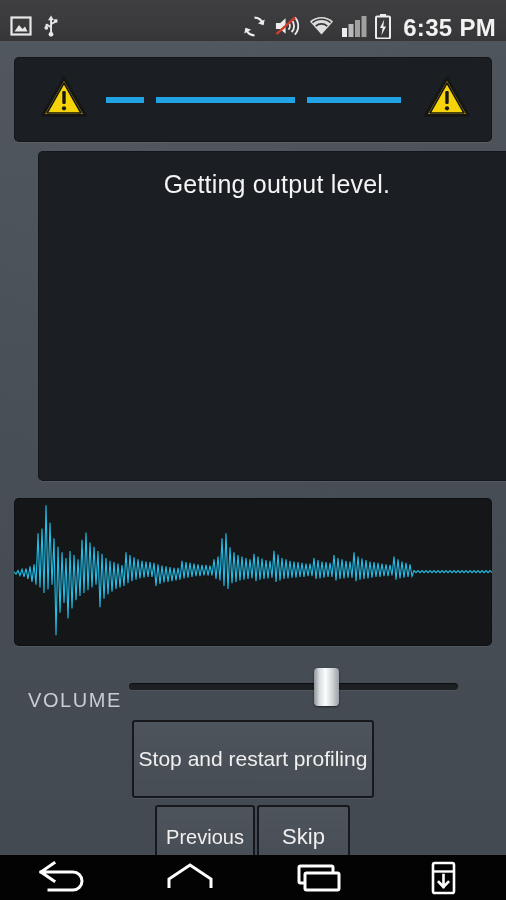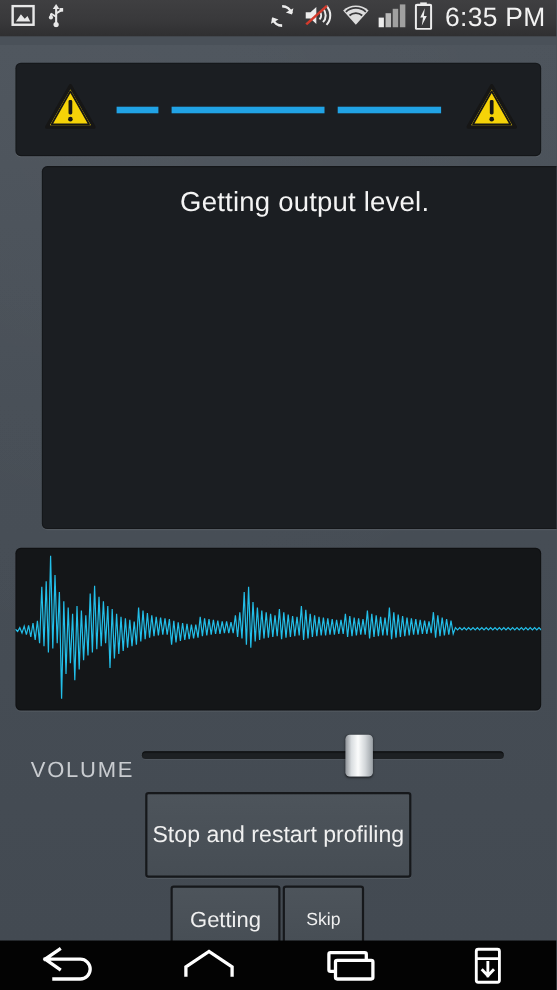--- a/index.html
+++ b/index.html
@@ -6,23 +6,23 @@
   html,body { width:506px; height:900px; }
   body {
     font-family:"Liberation Sans", sans-serif;
     background:#4a5159;
     overflow:hidden;
     position:relative;
   }
 
   
   #status-bar{
-    position:absolute; left:0; top:0; width:506px; height:33px;
+    position:absolute; left:0; top:0; width:506px; height:56px;
     background:linear-gradient(to bottom,#3f3f41 0%,#39393b 55%,#2f2f31 100%);
-    display:flex; align-items:center; padding:0 10px 0 10px;
+    display:flex; align-items:center; padding:0 10px 0 10px;font-weight:bold;
   }
   #status-left{ display:flex; align-items:center; gap:11px; }
   #status-right{ margin-left:auto; display:flex; align-items:center; gap:7px; }
   .sbicon{ display:block; }
   #clock{ color:#f2f2f2; font-size:24px; letter-spacing:.3px; margin-left:5px; }
 
   
   #app{
     position:absolute; left:0; top:41px; width:506px; height:814px;
     background:
@@ -82,21 +82,21 @@
     position:absolute;
     background:linear-gradient(to bottom,#4d545b 0%,#464d54 100%);
     border:2px solid #16181b;
     border-radius:3px;
     color:#f0f0f0; font-size:21px;
     display:flex; align-items:center; justify-content:center;
     box-shadow:0 1px 0 rgba(255,255,255,.08);
   }
   #stop-btn{ left:132px; top:679px; width:242px; height:78px; }
   #prev-btn{ left:155px; top:764px; width:100px; height:64px; font-size:20px; }
-  #skip-btn{ left:257px; top:764px; width:74px; height:64px; font-size:16px; }
+  #skip-btn{ left:257px; top:764px; width:93px; height:64px; font-size:22px; }
 
   
   #nav-bar{
     position:absolute; left:0; top:855px; width:506px; height:45px;
     background:#030303; display:flex; align-items:center;
   }
   .navbtn{ flex:1; display:flex; align-items:center; justify-content:center; height:100%; }
 </style>
 </head>
 <body>
@@ -206,21 +206,21 @@
 
   <div id="volume-row">
     <div id="volume-label">VOLUME</div>
     <div id="slider-wrap">
       <div id="slider-track"></div>
       <div id="slider-thumb" style="left: 60%;"></div>
     </div>
   </div>
 
   <div class="btn" id="stop-btn">Stop and restart profiling</div>
-  <div class="btn" id="prev-btn">Getting</div>
+  <div class="btn" id="prev-btn">Previous</div>
   <div class="btn" id="skip-btn">Skip</div>
 </div>
 
 <div id="nav-bar">
   <div class="navbtn">
     <svg width="62" height="34" viewBox="0 0 62 34">
       <path d="M9 11 L22 2 M9 11 L22 20 M9 11 L41 11 a9 9 0 0 1 0 18 L17 29" fill="none" stroke="#ffffff" stroke-width="3" stroke-linecap="square" stroke-linejoin="miter"></path>
     </svg>
   </div>
   <div class="navbtn">

